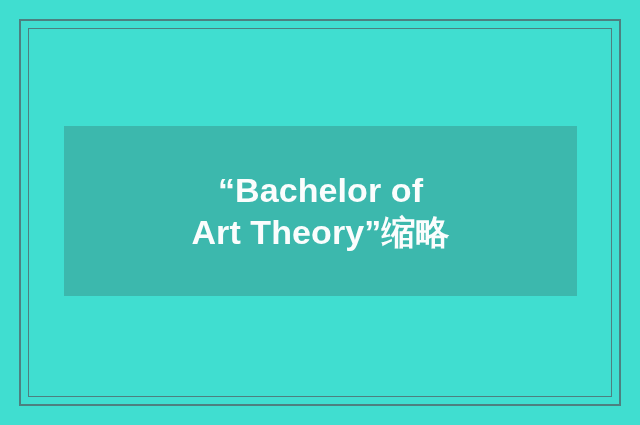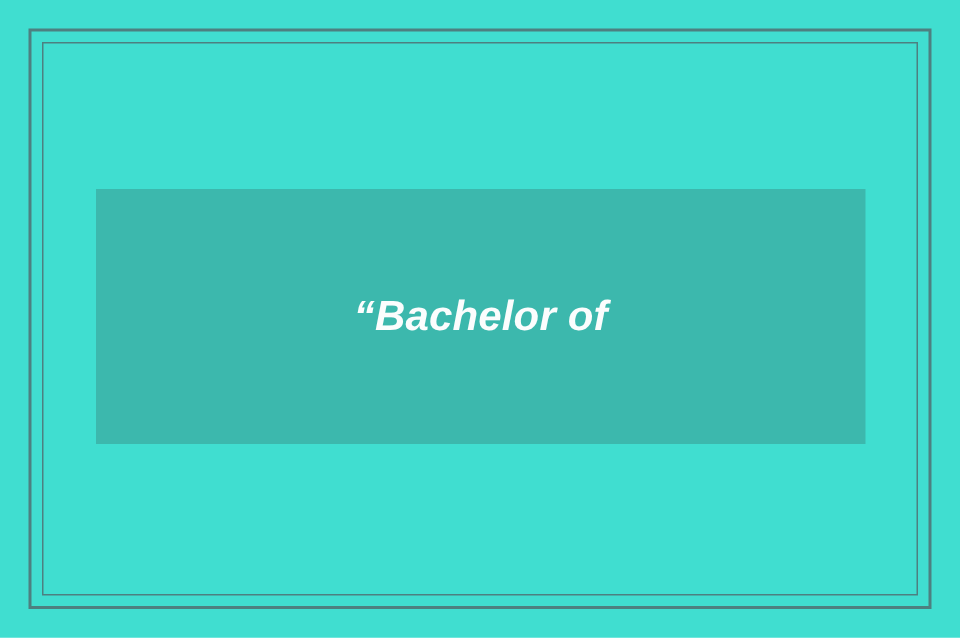--- a/index.html
+++ b/index.html
@@ -60,42 +60,42 @@
     flex-direction: column;
     align-items: center;
     justify-content: center;
     box-sizing: border-box;
   }
 
   .title-block {
     text-align: center;
     color: #fbfdfd;
     font-weight: bold;
-    font-size: 28px;
+    font-size: 34px;
     line-height: 42px;
     letter-spacing: 0.1px;
     white-space: nowrap;
     font-family: "Liberation Sans Narrow", "Liberation Sans", "DejaVu Sans", sans-serif;
     font-stretch: condensed;
-    font-style: italic;
     -webkit-font-smoothing: antialiased;
   }
 
   .title-line {
     display: block;
   }
 </style>
 </head>
 <body>
 
 <div class="canvas">
 
   <div class="frame-outer"></div>
 
   <div class="frame-inner"></div>
 
   <div class="title-plate">
     <div class="title-block">
       <span class="title-line">“Bachelor of</span>
+      <span class="title-line">Art Theory”缩略</span>
     </div>
   </div>
 
 </div>
 
 </body></html>

